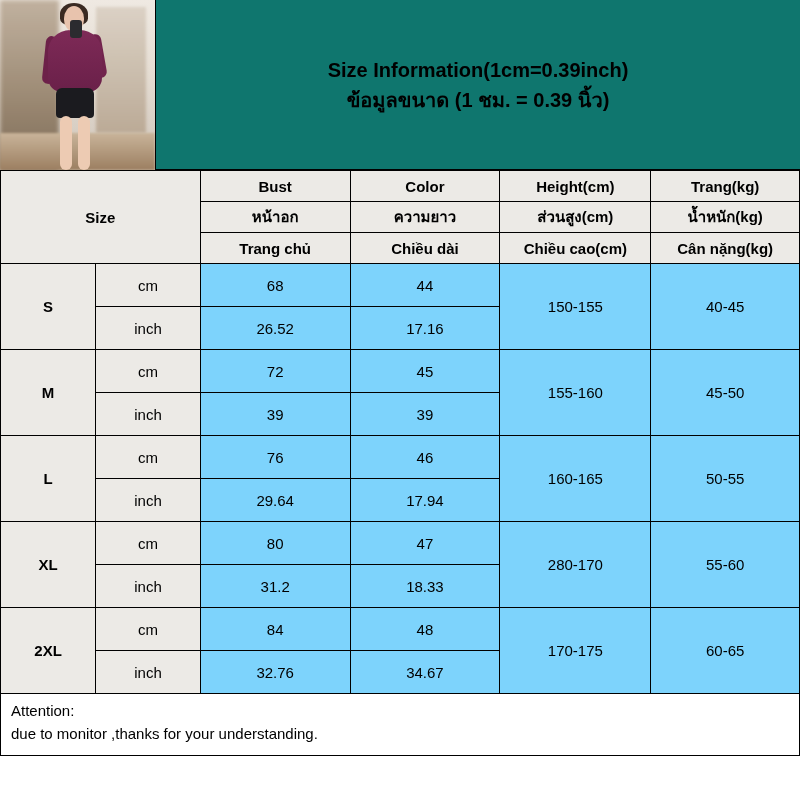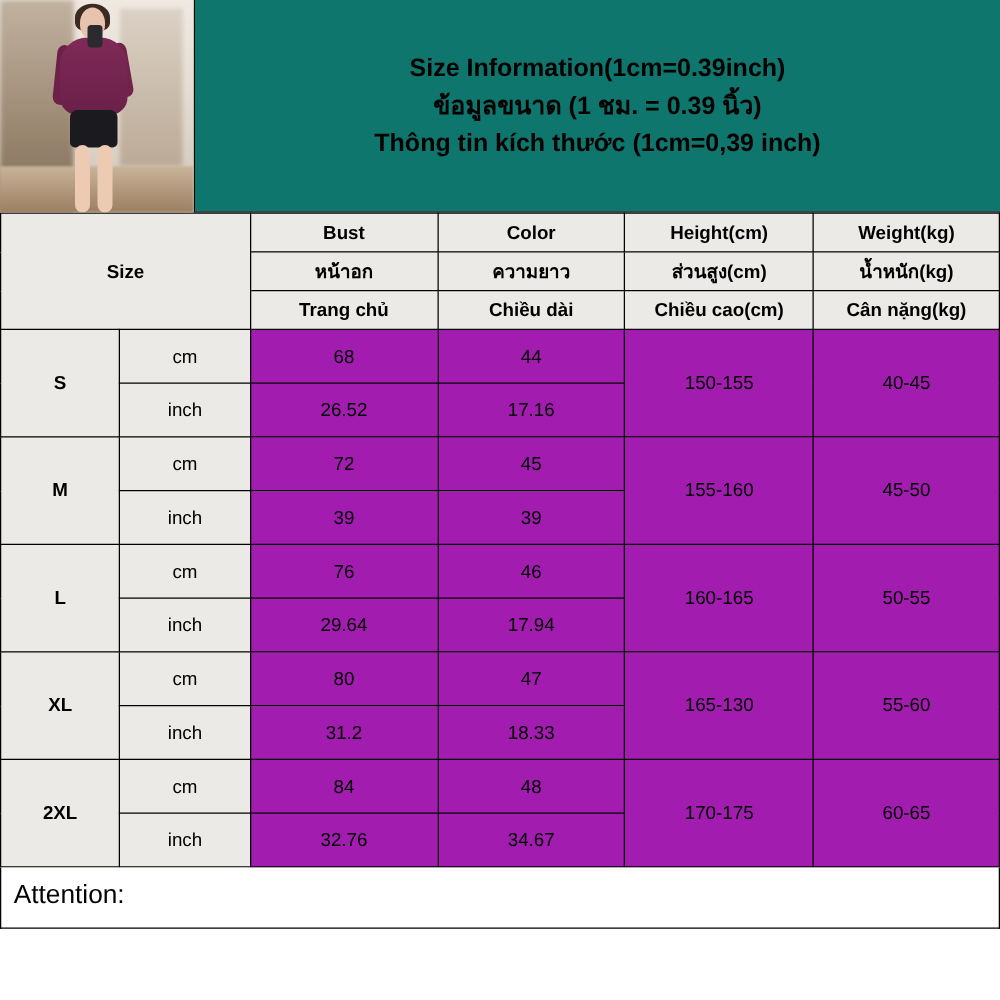--- a/index.html
+++ b/index.html
@@ -127,21 +127,21 @@
     border-collapse: collapse;
     width: 800px;
     table-layout: fixed;
   }
   table.size-table td, table.size-table th {
     border: 1px solid #000;
     text-align: center;
     vertical-align: middle;
     font-size: 15px;
     padding: 2px 3px;
-    background: #a21caf;
+    background: #7dd3fc;
   }
   .hdr-cell {
     background: #eceae6 !important;
     font-weight: bold;
     font-size: 15px;
     height: 26px;
   }
   .size-word {
     background: #eceae6 !important;
     font-weight: bold;
@@ -169,21 +169,21 @@
   .attention {
     box-sizing: border-box;
     width: 800px;
     padding: 6px 10px 10px 10px;
     border-left: 1px solid #000;
     border-right: 1px solid #000;
     border-bottom: 1px solid #000;
     background: #fff;
   }
   .attention div {
-    font-size: 21px;
+    font-size: 15px;
     line-height: 1.5;
     white-space: nowrap;
   }
   .att-title { font-size: 15.5px; }
 </style>
 </head>
 <body>
 
 <div class="page">
 
@@ -201,41 +201,40 @@
         <div class="legL"></div>
         <div class="legR"></div>
         <div class="hair"></div>
         <div class="head"></div>
         <div class="phone"></div>
       </div>
     </div>
     <div class="title-box">
       <div class="title-line">Size Information(1cm=0.39inch)</div>
       <div class="title-line">ข้อมูลขนาด (1 ชม. = 0.39 นิ้ว)</div>
-      <div class="title-line">Thông tin kích thước (1cm=0,39 inch)</div>
     </div>
   </div>
 
   <table class="size-table">
     <colgroup>
       <col style="width:82px">
       <col style="width:90px">
       <col style="width:129px">
       <col style="width:129px">
       <col style="width:130px">
       <col style="width:128px">
     </colgroup>
     <tbody>
 
       <tr>
         <td class="size-word" rowspan="3" colspan="2">Size</td>
         <td class="hdr-cell">Bust</td>
         <td class="hdr-cell">Color</td>
         <td class="hdr-cell">Height(cm)</td>
-        <td class="hdr-cell">Weight(kg)</td>
+        <td class="hdr-cell">Trang(kg)</td>
       </tr>
       <tr>
         <td class="hdr-cell">หน้าอก</td>
         <td class="hdr-cell">ความยาว</td>
         <td class="hdr-cell">ส่วนสูง(cm)</td>
         <td class="hdr-cell">น้ำหนัก(kg)</td>
       </tr>
       <tr>
         <td class="hdr-cell">Trang chủ</td>
         <td class="hdr-cell">Chiều dài</td>
@@ -283,21 +282,21 @@
         <td class="unit-cell">inch</td>
         <td class="val-cell">29.64</td>
         <td class="val-cell">17.94</td>
       </tr>
 
       <tr>
         <td class="sz-label" rowspan="2">XL</td>
         <td class="unit-cell">cm</td>
         <td class="val-cell">80</td>
         <td class="val-cell">47</td>
-        <td class="hw-cell" rowspan="2">165-130</td>
+        <td class="hw-cell" rowspan="2">280-170</td>
         <td class="hw-cell" rowspan="2">55-60</td>
       </tr>
       <tr>
         <td class="unit-cell">inch</td>
         <td class="val-cell">31.2</td>
         <td class="val-cell">18.33</td>
       </tr>
 
       <tr>
         <td class="sz-label" rowspan="2">2XL</td>
@@ -310,15 +309,16 @@
       <tr>
         <td class="unit-cell">inch</td>
         <td class="val-cell">32.76</td>
         <td class="val-cell">34.67</td>
       </tr>
     </tbody>
   </table>
 
   <div class="attention">
     <div class="att-title">Attention:</div>
+    <div>due to monitor ,thanks for your understanding.</div>
   </div>
 
 </div>
 
 </body></html>

